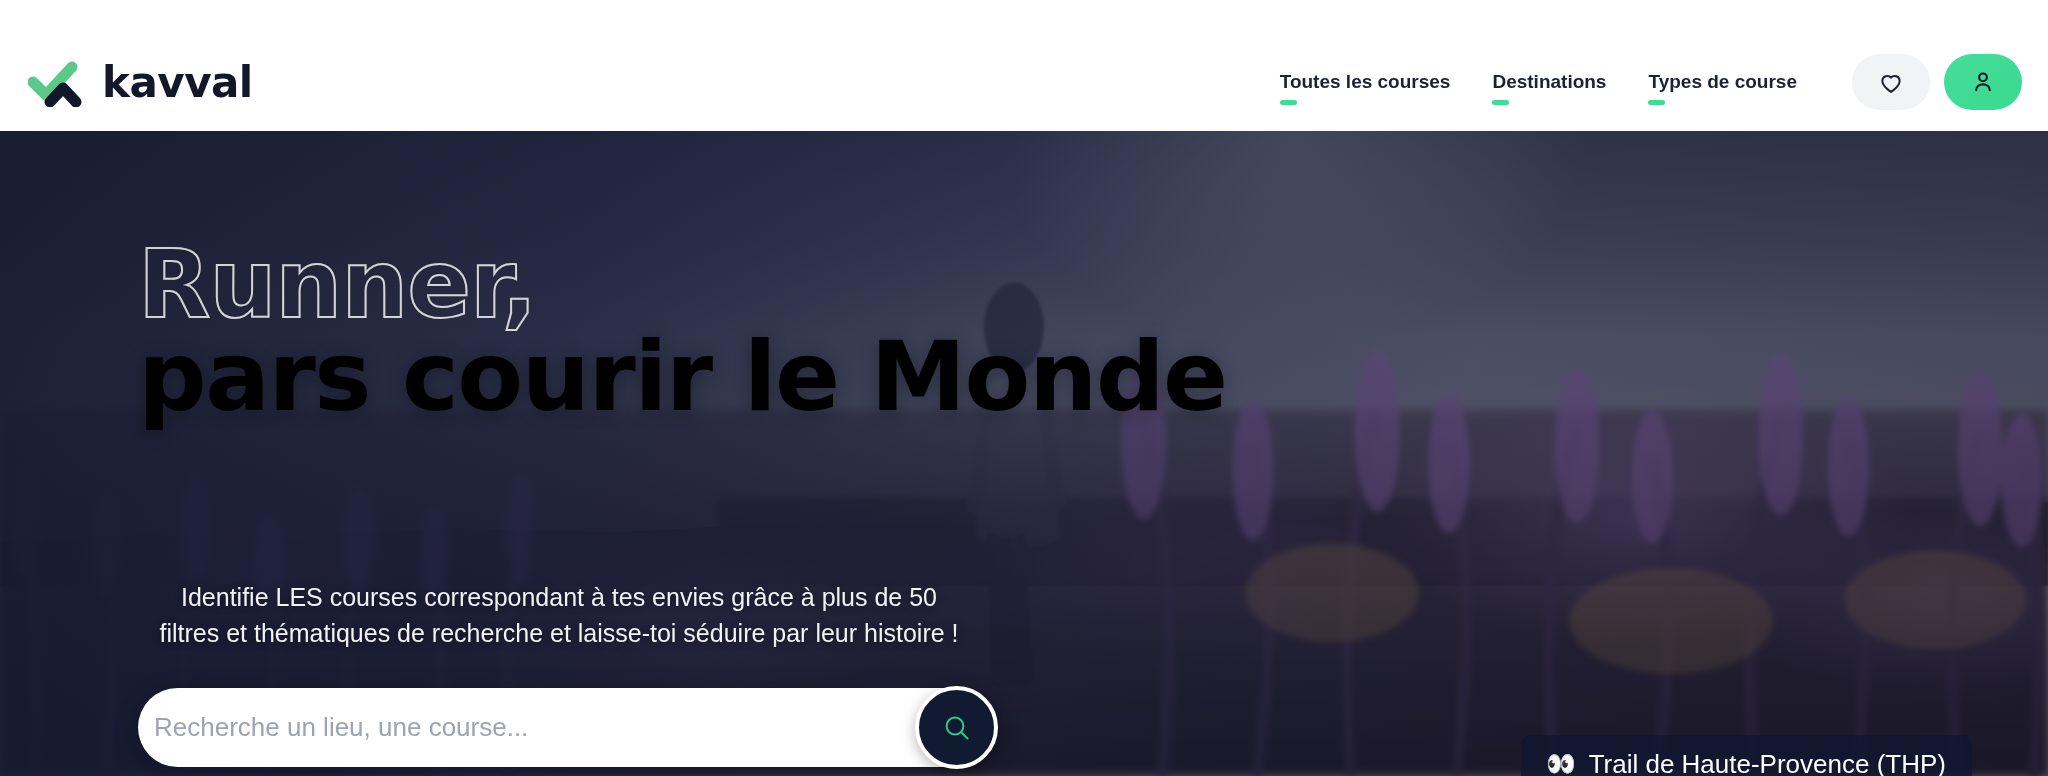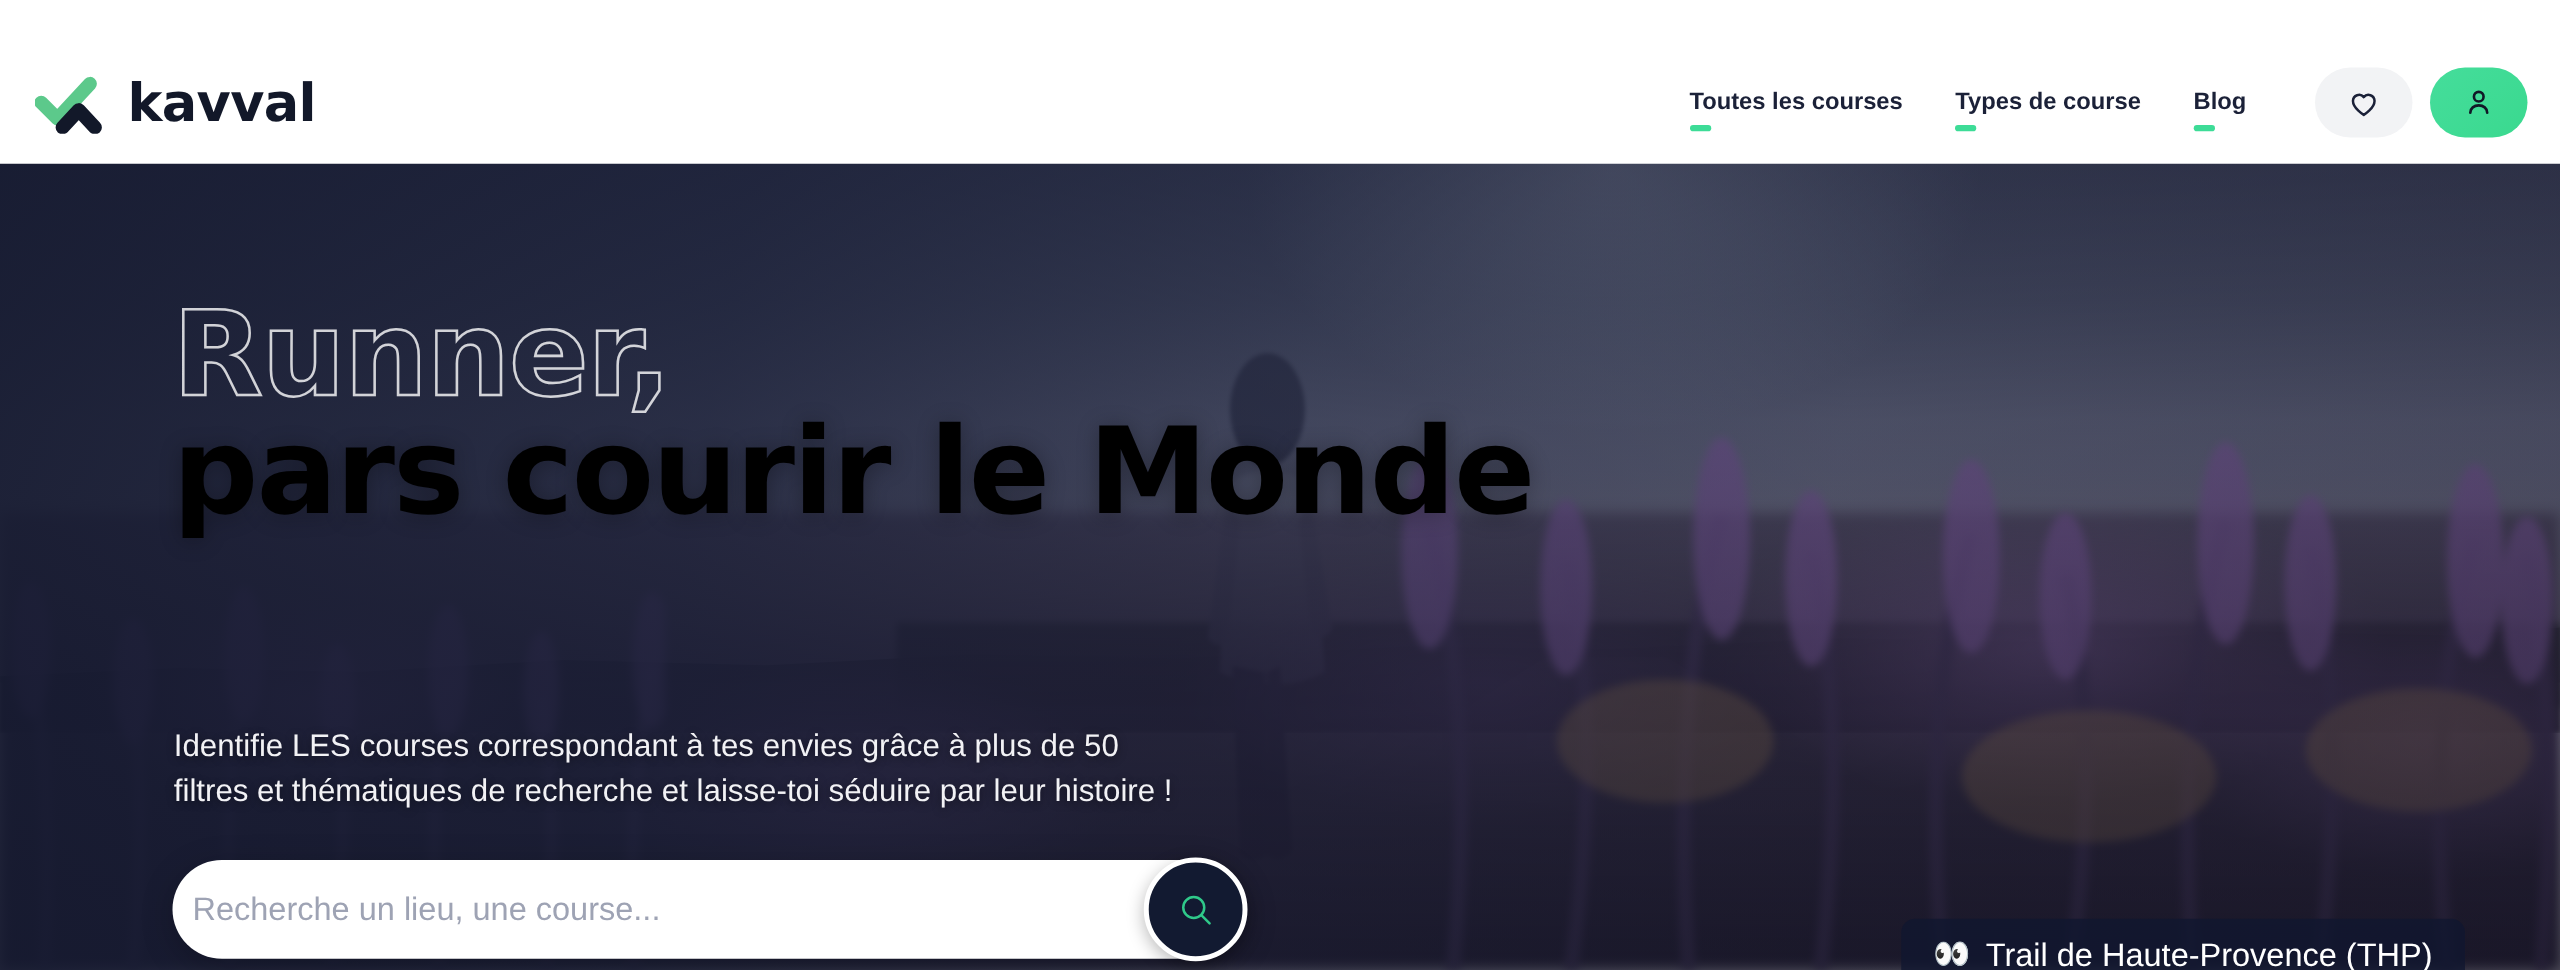--- a/index.html
+++ b/index.html
@@ -156,20 +156,21 @@
     text-shadow:0 2px 18px rgba(0,0,0,0.30);
   }
 
   .subhead {
     position:absolute; top:481px; left:139px;
     width:840px;
     font-size:25px; line-height:1.42;
     color:#f2f2f5;
     font-weight:400;
     text-shadow:0 1px 8px rgba(0,0,0,0.45);
+    text-align:center;
   }
   .subhead span { display:block; }
 
   .search-row {
     position:absolute; top:589px; left:138px;
     width:858px; height:79px;
   }
   .search-pill {
     position:absolute; left:0; top:0;
     width:858px; height:79px;
@@ -227,31 +228,31 @@
       <span class="logo-text">kavval</span>
     </a>
 
     <nav class="nav">
 
       <div class="nav-item">
         <span class="nav-label">Toutes les courses</span>
         <span class="nav-underline"></span>
       </div>
 
+      <div class="nav-item">
+        <span class="nav-label">Destinations</span>
+        <span class="nav-underline"></span>
+      </div>
 
 
       <div class="nav-item">
         <span class="nav-label">Types de course</span>
         <span class="nav-underline"></span>
       </div>
 
-      <div class="nav-item">
-        <span class="nav-label">Blog</span>
-        <span class="nav-underline"></span>
-      </div>
 
 
     </nav>
 
     <div class="header-actions">
       <button class="icon-pill pill-fav">
         <svg width="28" height="28" viewBox="0 0 24 24">
           <path d="M12 20.5s-7.4-4.6-7.4-9.6A4.2 4.2 0 0 1 12 8.3a4.2 4.2 0 0 1 7.4 2.6c0 5-7.4 9.6-7.4 9.6z" fill="none" stroke="#1b2138" stroke-width="1.7" stroke-linejoin="round"></path>
         </svg>
       </button>

